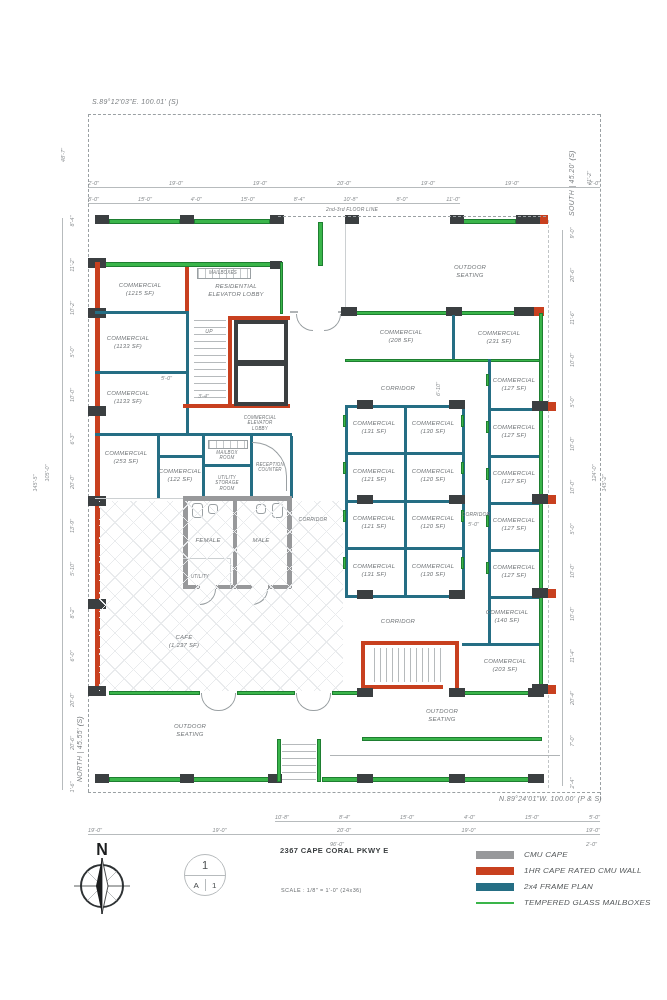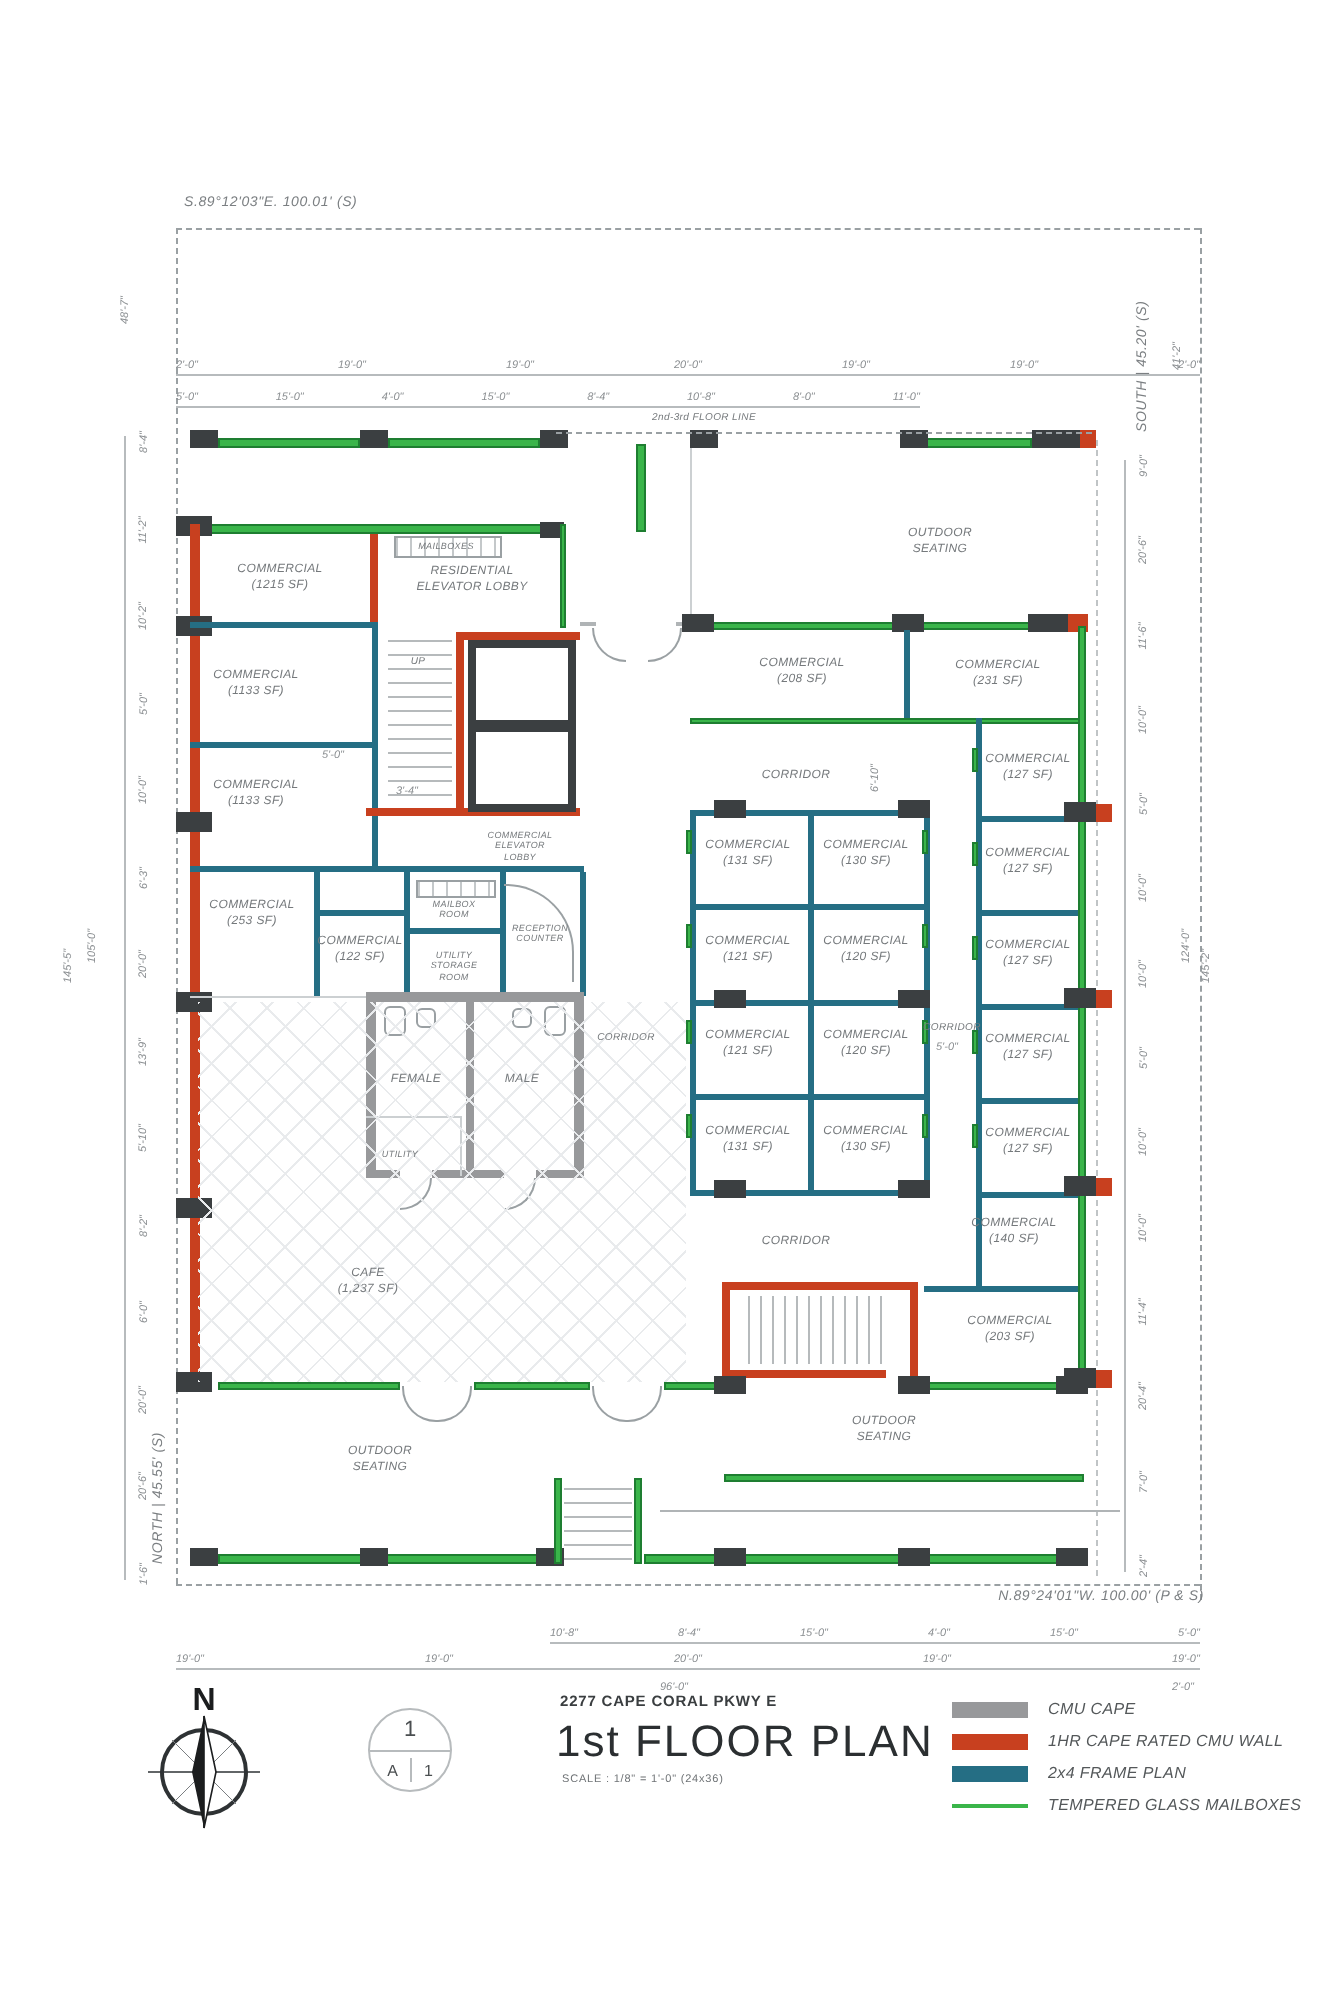--- a/index.html
+++ b/index.html
@@ -404,22 +404,21 @@
     <polygon points="32,18 38,46 32,74" fill="#fff" stroke="#1b1d1e" stroke-width="0.8"></polygon>
   </svg>
   <div class="sheetcircle" style="left:184px;top:854px">
     <div class="sc-top">1</div>
     <div class="sc-bot">
       <span>A</span>
       <span class="sc-div"></span>
       <span>1</span>
     </div>
   </div>
-  <div class="tb-address" style="left:280px;top:846px">2277 CAPE CORAL PKWY E</div>
-  <div class="tb-title" style="left:278px;top:858px">1st FLOOR PLAN</div>
+  <div class="tb-address" style="left:280px;top:846px">2367 CAPE CORAL PKWY E</div>
   <div class="tb-scale" style="left:281px;top:887px">SCALE : 1/8" = 1'-0" (24x36)</div>
 
   <div class="legend" style="left:476px;top:850px">
     <div class="legend-item">
       <div class="sw" style="background: rgb(152, 153, 155);"></div>
       <span class="legend-label">CMU CAPE</span>
     </div>
     <div class="legend-item">
       <div class="sw" style="background: rgb(200, 64, 31);"></div>
       <span class="legend-label">1HR CAPE RATED CMU WALL</span>

